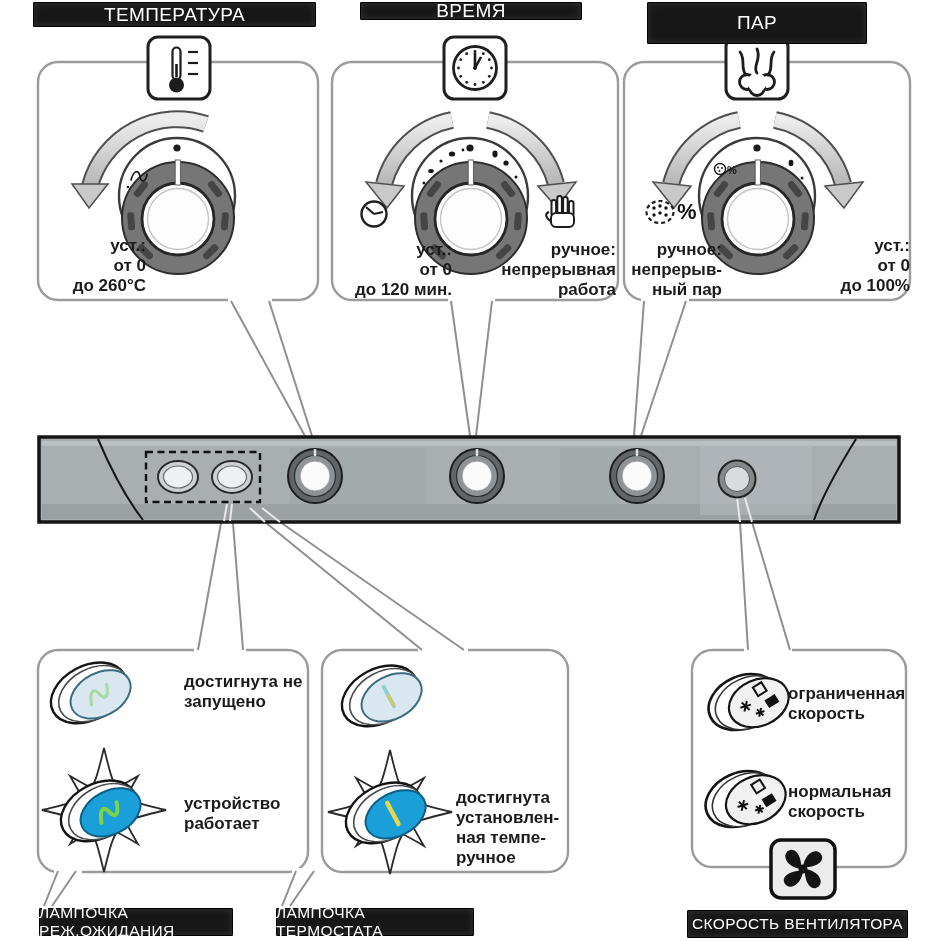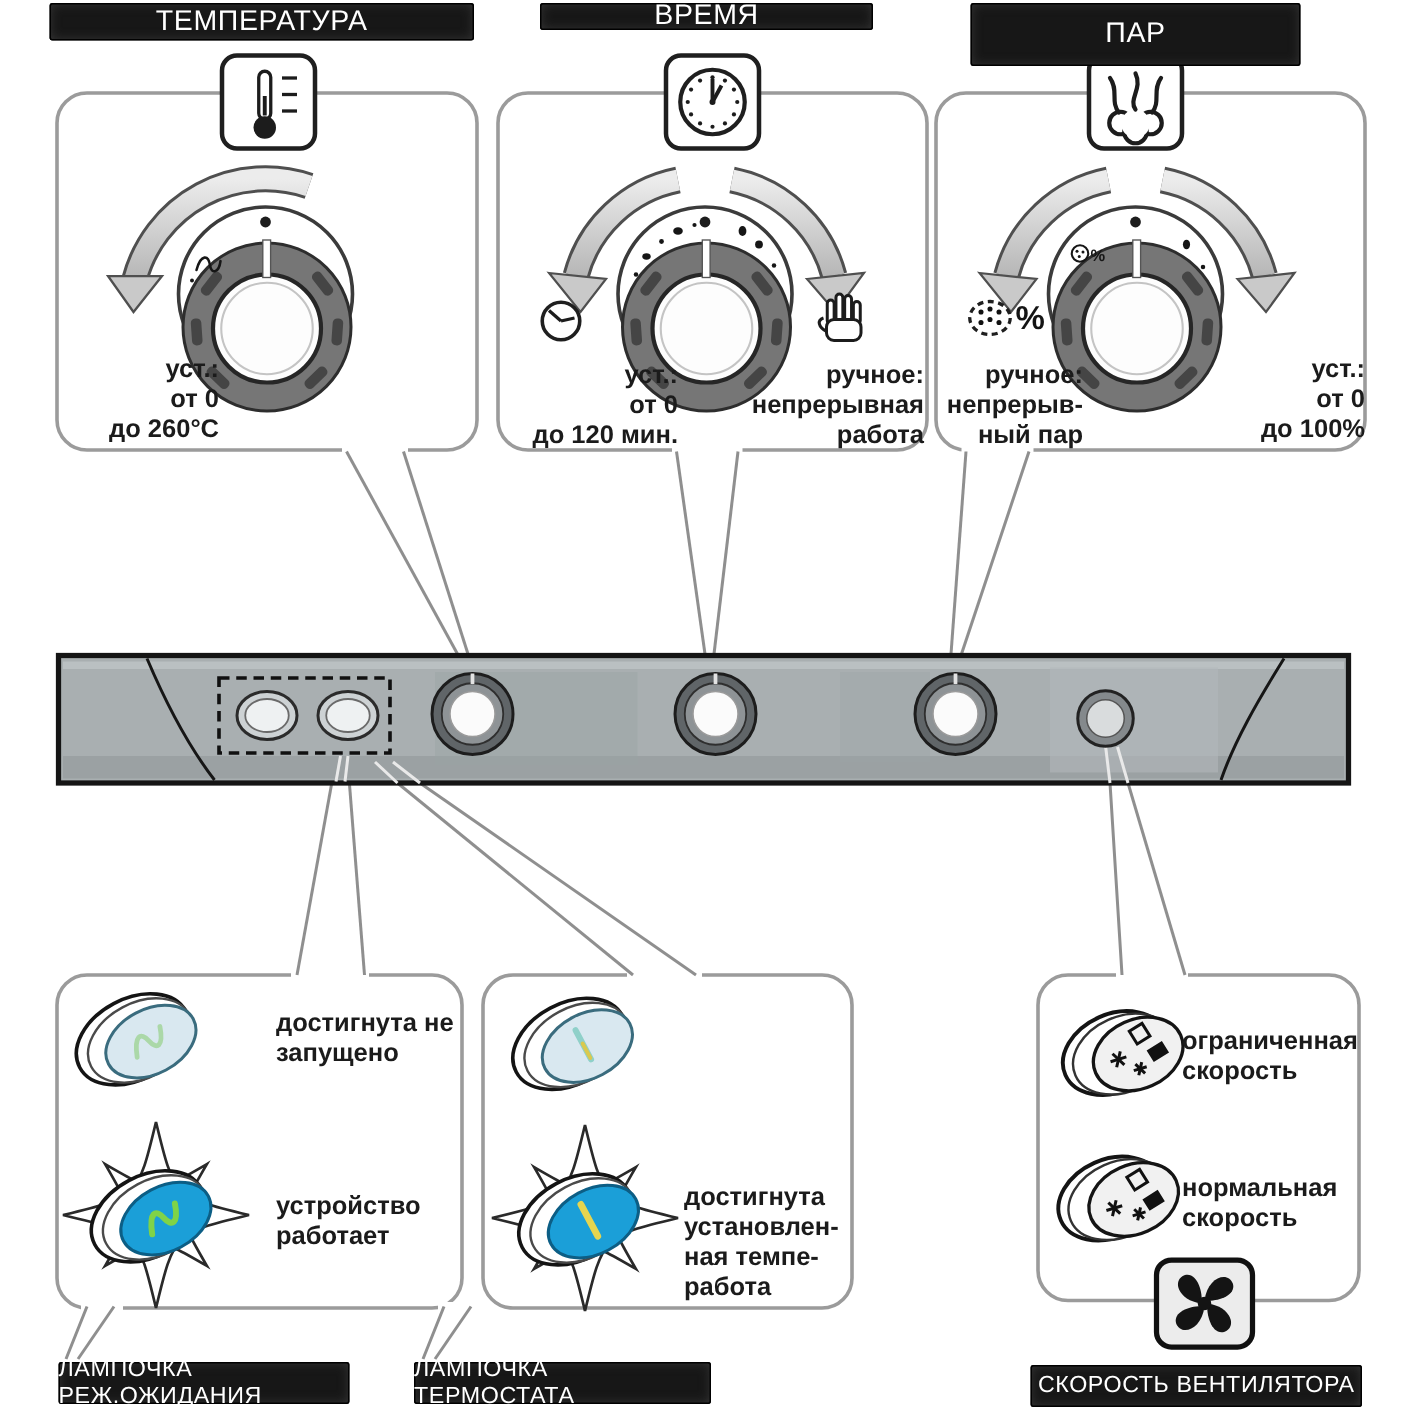--- a/index.html
+++ b/index.html
@@ -362,19 +362,19 @@
 до 100%</div>
 <div class="pct" style="left:677px;top:199px;">%</div>
 
 <div class="lbl" style="left:184px;top:672px;width:136px;">достигнута не
 запущено</div>
 <div class="lbl" style="left:184px;top:794px;width:136px;">устройство
 работает</div>
 <div class="lbl" style="left:456px;top:788px;width:124px;">достигнута
 установлен-
 ная темпе-
-работа</div>
+ручное</div>
 <div class="lbl" style="left:788px;top:684px;width:122px;">ограниченная
 скорость</div>
 <div class="lbl" style="left:788px;top:782px;width:122px;">нормальная
 скорость</div>
 
 </div>
 
 </body></html>

